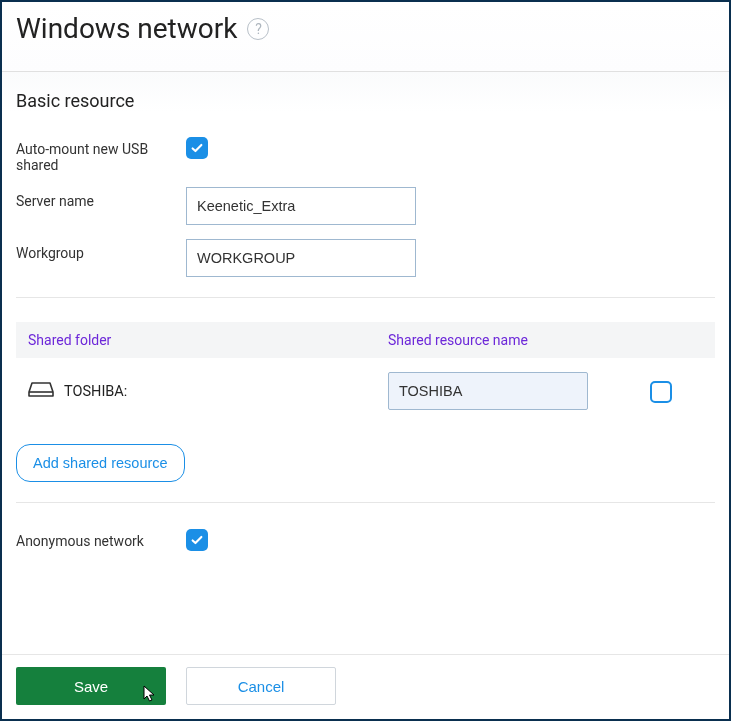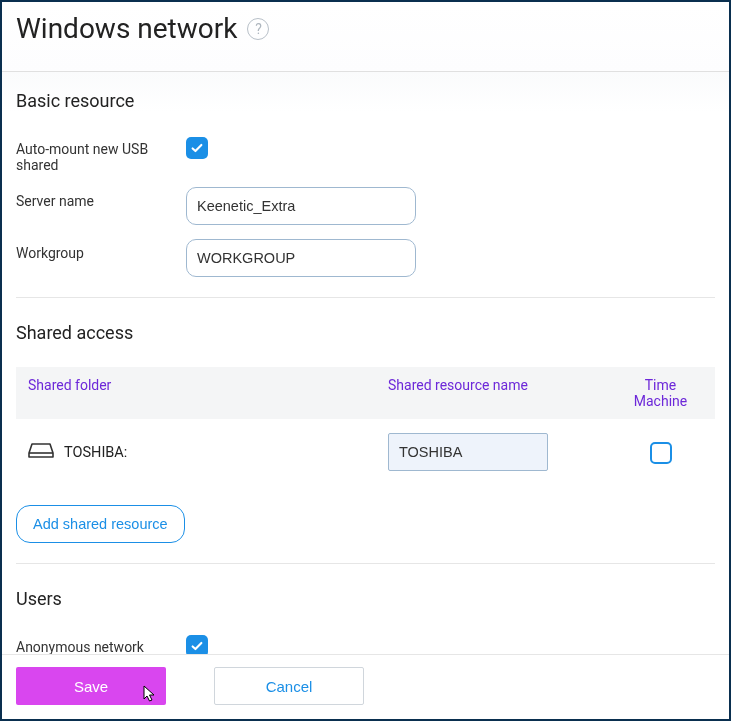--- a/index.html
+++ b/index.html
@@ -82,21 +82,21 @@
   }
   .checkbox.unchecked {
     background: #fff;
     border: 2px solid #1b8fe6;
   }
   .checkbox svg { width: 14px; height: 14px; }
   input.text {
     width: 230px;
     height: 38px;
     border: 1px solid #9fb8d0;
-    border-radius: 10px;
+    border-radius: 0;
     padding: 0 10px;
     font-size: 14.5px;
     color: #333;
     outline: none;
   }
   hr.sep {
     border: none;
     border-top: 1px solid #e6e6e6;
     margin: 20px 0 24px 0;
   }
@@ -122,21 +122,21 @@
   }
   .folder-cell {
     display: flex;
     align-items: center;
     gap: 10px;
     font-size: 14.5px;
     color: #222;
   }
   .drive-icon svg { width: 26px; height: 18px; }
   .resource-input {
-    width: 160px;
+    width: 200px;
     height: 38px;
     border: 1px solid #9fb8d0;
     background: #eef3fb;
     border-radius: 2px;
     padding: 0 10px;
     font-size: 14.5px;
     color: #333;
     outline: none;
   }
   .tm-cell {
@@ -157,38 +157,37 @@
   }
   .footer {
     border-top: 1px solid #e6e6e6;
     padding: 12px 14px 14px 14px;
     display: flex;
     gap: 20px;
   }
   .btn-primary {
     width: 150px;
     height: 38px;
-    background: #d946ef;
+    background: #15803d;
     color: #fff;
     border: none;
     font-size: 15px;
     cursor: pointer;
     border-radius: 2px;
     position: relative;
   }
   .btn-secondary {
     width: 150px;
     height: 38px;
     background: #fff;
     color: #1b8fe6;
     border: 1px solid #d0d6dc;
     font-size: 15px;
     cursor: pointer;
     border-radius: 2px;
-    margin-left: 28px;
   }
   .cursor-icon {
     position: absolute;
     right: 8px;
     bottom: -2px;
     pointer-events: none;
   }
   .cursor-icon svg { width: 18px; height: 20px; }
 </style>
 </head>
@@ -224,27 +223,25 @@
 
     <div class="form-row">
       <div class="form-label">Workgroup</div>
       <div class="form-control">
         <input class="text" type="text" value="WORKGROUP" style="">
       </div>
     </div>
 
     <hr class="sep">
 
-    <div class="section-title sub">Shared access</div>
 
     <div class="table">
       <div class="table-header">
         <div class="col-folder">Shared folder</div>
         <div class="col-name">Shared resource name</div>
-        <div class="col-tm">Time Machine</div>
       </div>
       <div class="table-row">
         <div class="col-folder folder-cell">
           <span class="drive-icon">
             <svg viewBox="0 0 26 18">
                 <path d="M4 3 L22 3 L25 12 L25 16 L1 16 L1 12 Z" fill="none" stroke="#333" stroke-width="1.6" stroke-linejoin="round"></path>
                 <line x1="1" y1="12" x2="25" y2="12" stroke="#333" stroke-width="1.6"></line>
               </svg>
           </span>
           <span>TOSHIBA:</span>
@@ -255,21 +252,20 @@
         <div class="tm-cell">
           <span class="checkbox unchecked"></span>
         </div>
       </div>
     </div>
 
     <button type="button" class="btn-outline">Add shared resource</button>
 
     <hr class="sep">
 
-    <div class="section-title sub">Users</div>
 
     <div class="form-row">
       <div class="form-label">Anonymous network</div>
       <div class="form-control">
         <span class="checkbox checked">
           <svg viewBox="0 0 16 16">
               <path d="M3 8.5 L6.2 11.5 L13 4.5" stroke="#fff" stroke-width="2.4" fill="none" stroke-linecap="round" stroke-linejoin="round"></path>
             </svg>
         </span>
       </div>

